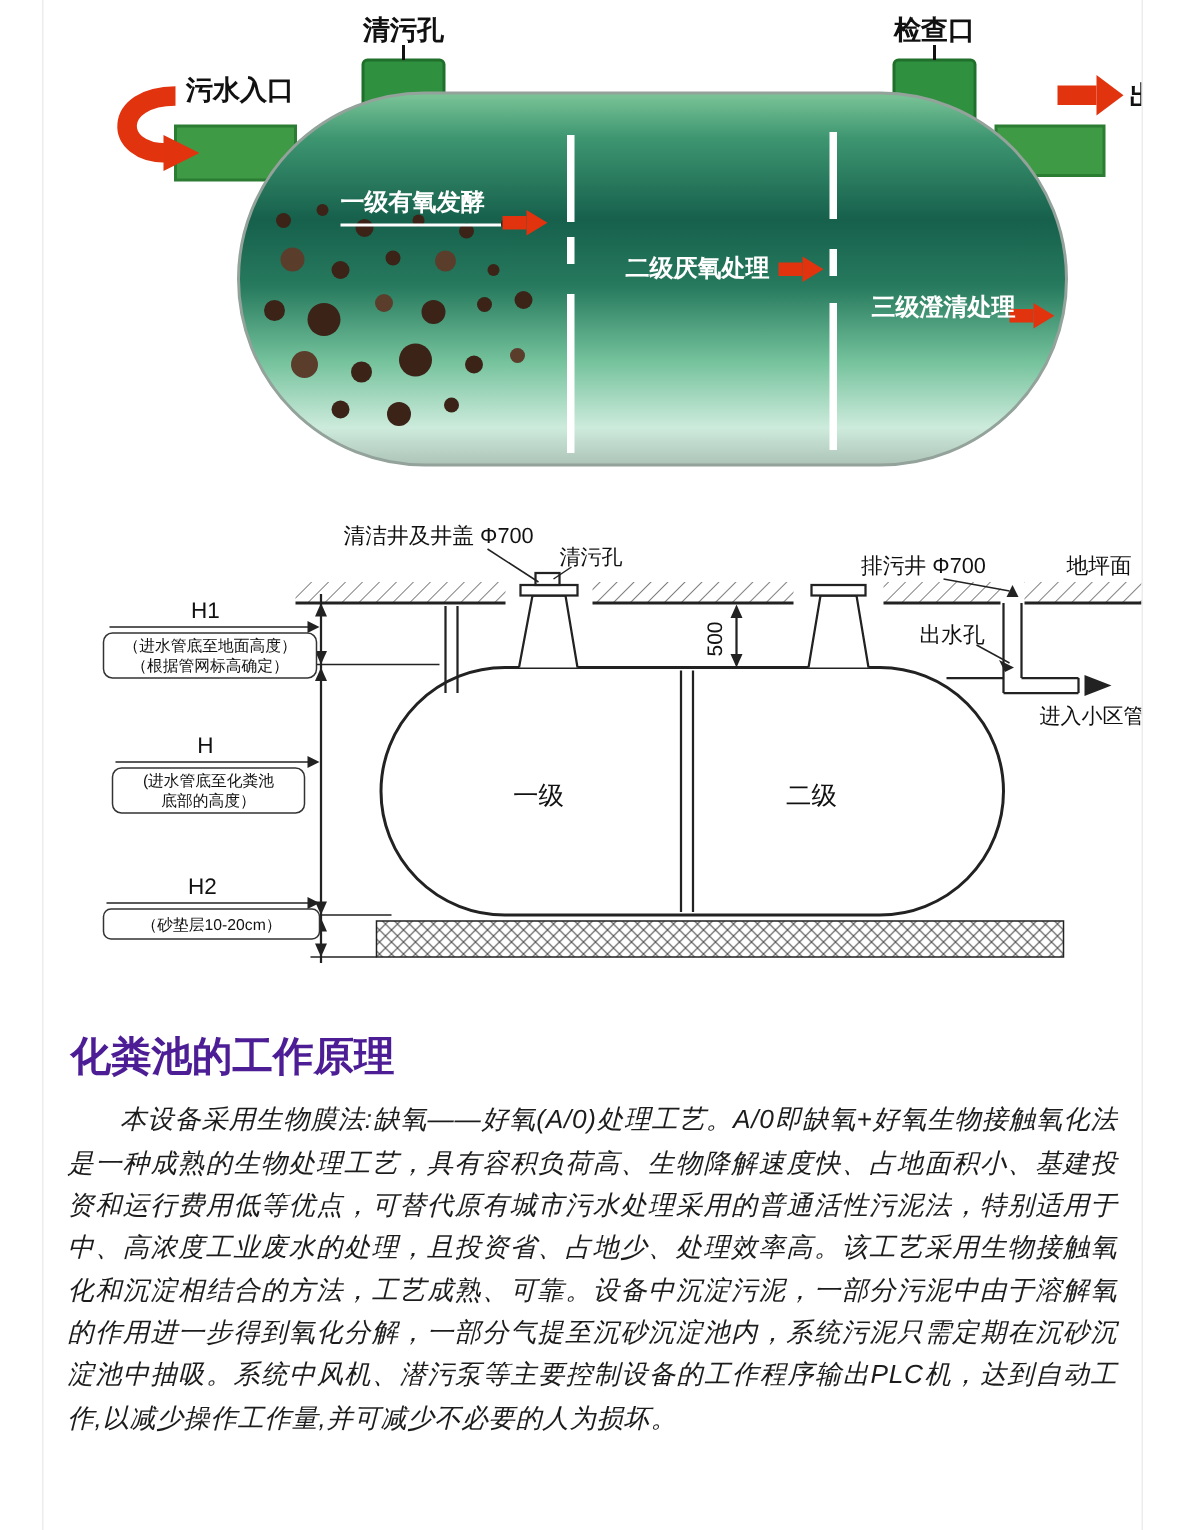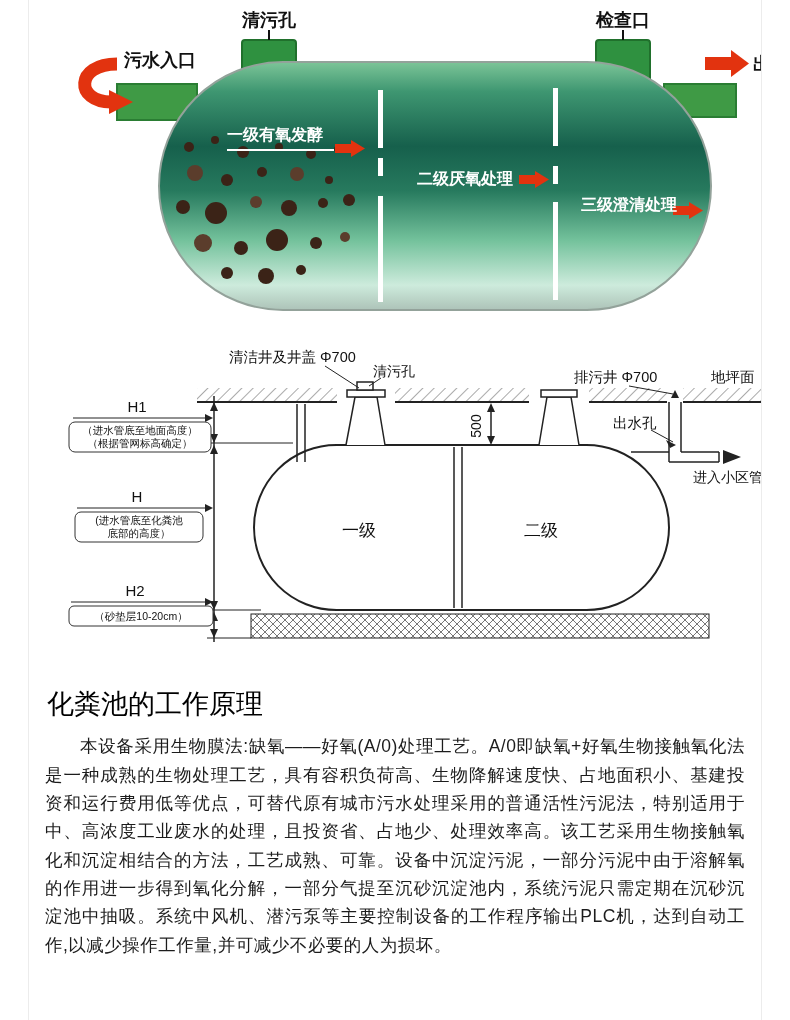--- a/index.html
+++ b/index.html
@@ -8,25 +8,25 @@
     outline:1px solid #ececec;
     font-family:"Liberation Sans","DejaVu Sans",sans-serif;
     overflow:hidden;
   }
   .illus{display:block;margin:0;}
   .drawing{display:block;margin:8px 0 0 0;}
   svg text{font-family:"Liberation Sans","DejaVu Sans",sans-serif;}
   .article{padding:18px 16px 0 16px;}
   .article h1{
     margin:0 0 12px 2px;
-    font-size:27px;line-height:1.2;font-weight:normal;color:#000000;
+    font-size:27px;line-height:1.2;font-weight:bold;color:#4c1d95;
   }
   .article p{
     margin:0;color:#1c1c1c;font-size:17.5px;line-height:1.62;
-    text-align:justify;text-indent:2em;letter-spacing:0.5px;
+    text-align:justify;text-indent:2em;letter-spacing:0.5px;font-style:italic;
   }
 </style>
 </head>
 <body>
 
 <div class="page">
 
   <svg class="illus" width="790" height="332" viewBox="0 0 790 332">
     <defs>
       <linearGradient id="tankGrad" x1="0" y1="0" x2="0" y2="1">

